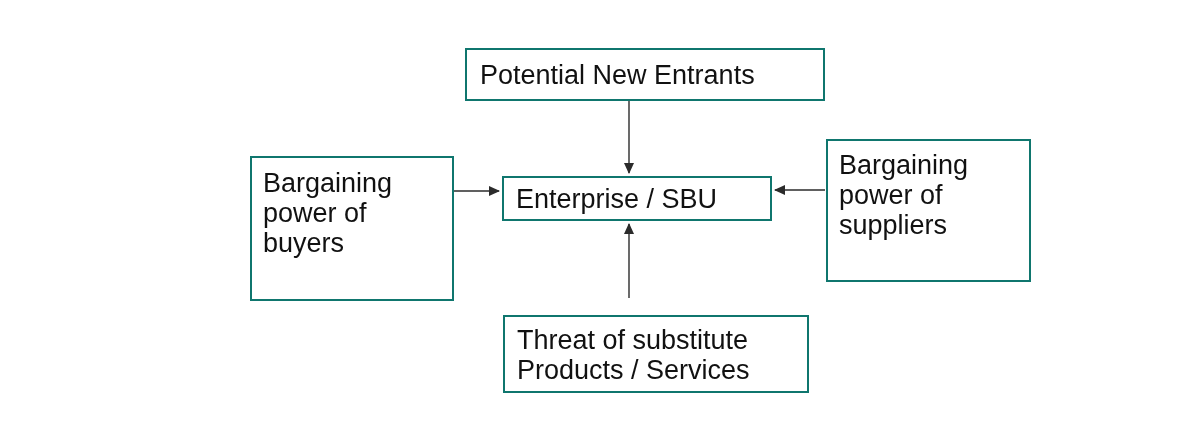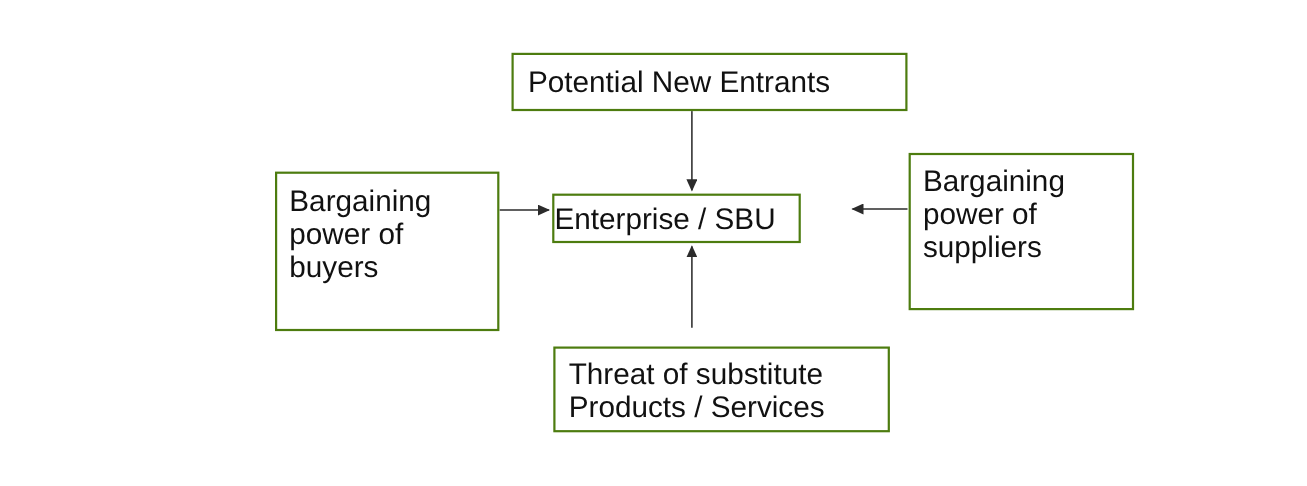--- a/index.html
+++ b/index.html
@@ -15,28 +15,28 @@
   .arrow-layer {
     position: absolute;
     left: 0; top: 0;
     width: 1188px; height: 442px;
     pointer-events: none;
   }
   .node {
     position: absolute;
     box-sizing: border-box;
     background: #ffffff;
-    border: 2px solid #4d7c0f;
+    border: 2px solid #0f766e;
     font-size: 27px;
     line-height: 30px;
     white-space: pre-line;
   }
   .v-center { display: flex; align-items: center; }
   #node-new-entrants { left: 465px; top: 48px;  width: 360px; height: 53px;  padding-left: 13px; }
-  #node-center       { left: 502px; top: 176px; width: 226px; height: 45px;  padding-left: 0; }
+  #node-center       { left: 502px; top: 176px; width: 270px; height: 45px;  padding-left: 12px; }
   #node-buyers       { left: 250px; top: 156px; width: 204px; height: 145px; padding: 10px 10px 0 11px; }
   #node-suppliers    { left: 826px; top: 139px; width: 205px; height: 143px; padding: 9px 10px 0 11px; }
   #node-substitutes  { left: 503px; top: 299px; width: 306px; height: 78px;  padding: 8px 10px 0 12px; margin-top: 16px; }
 </style>
 </head>
 <body>
 
 <div class="canvas">
 
   <svg class="arrow-layer" width="1188" height="442" viewBox="0 0 1188 442" xmlns="http://www.w3.org/2000/svg">

